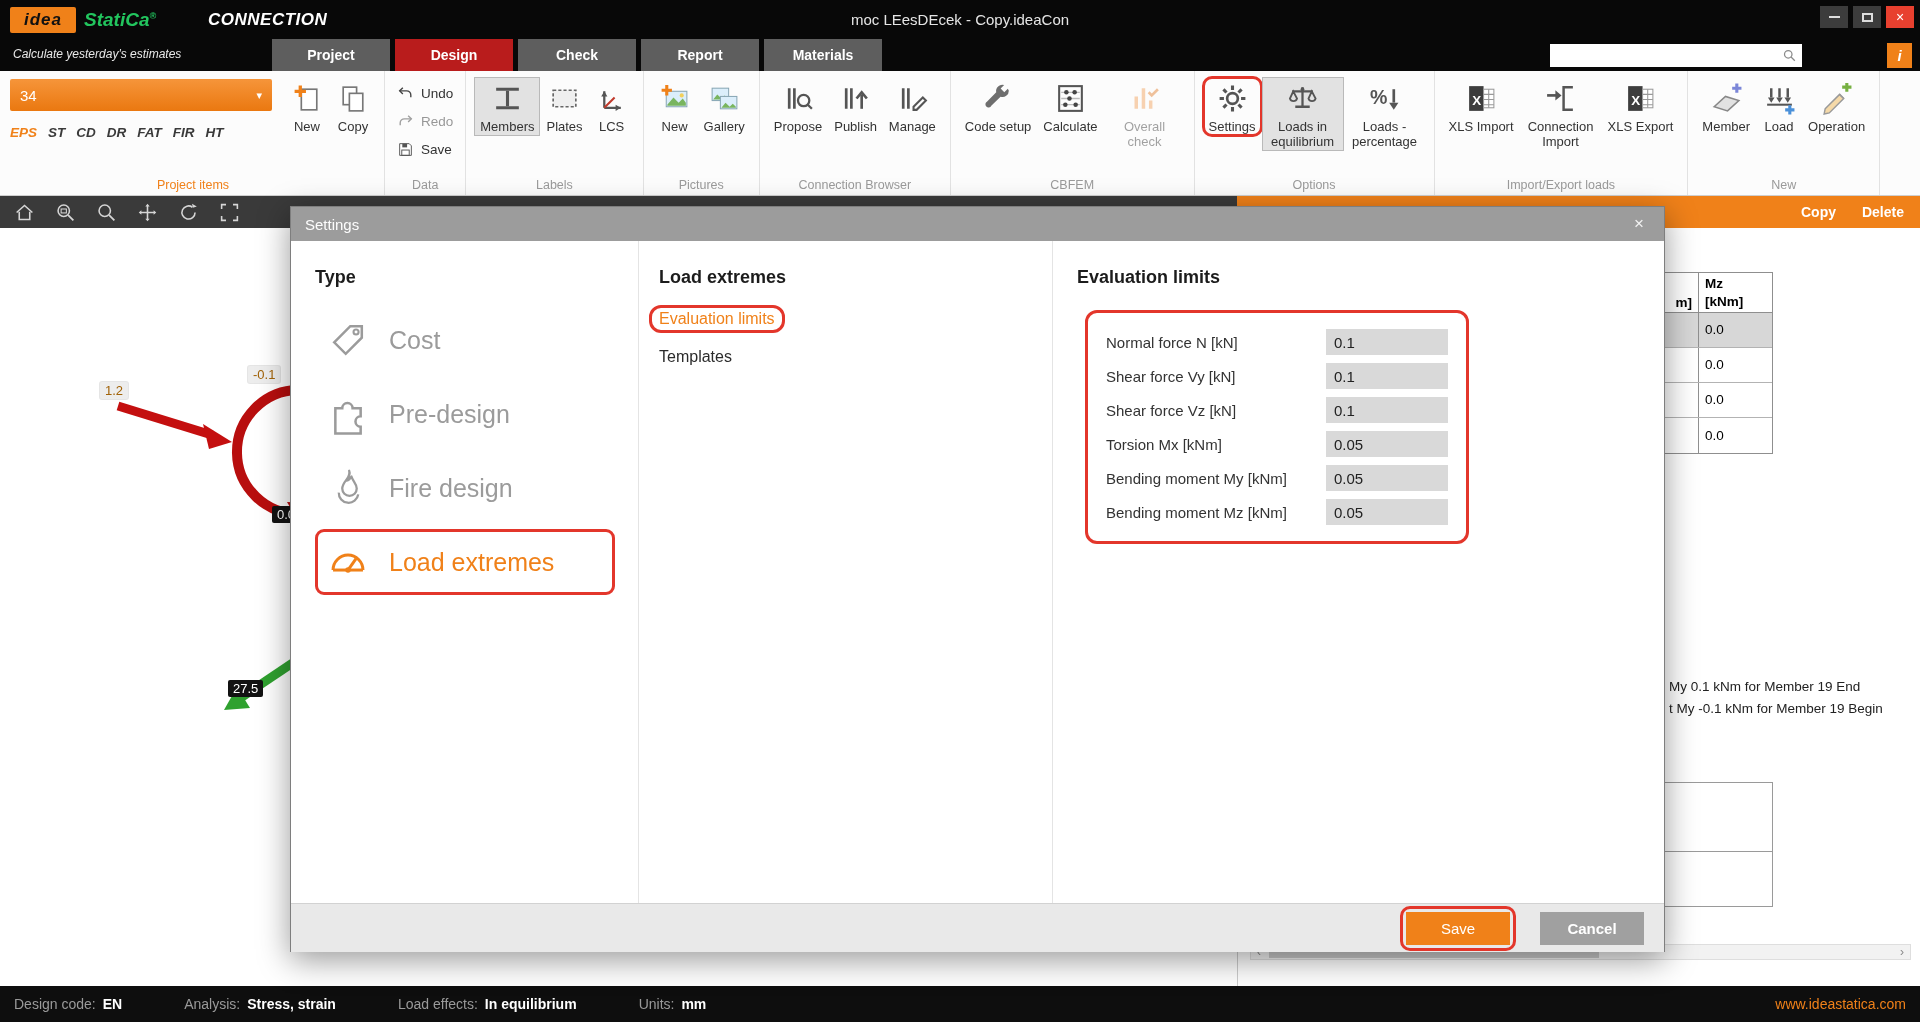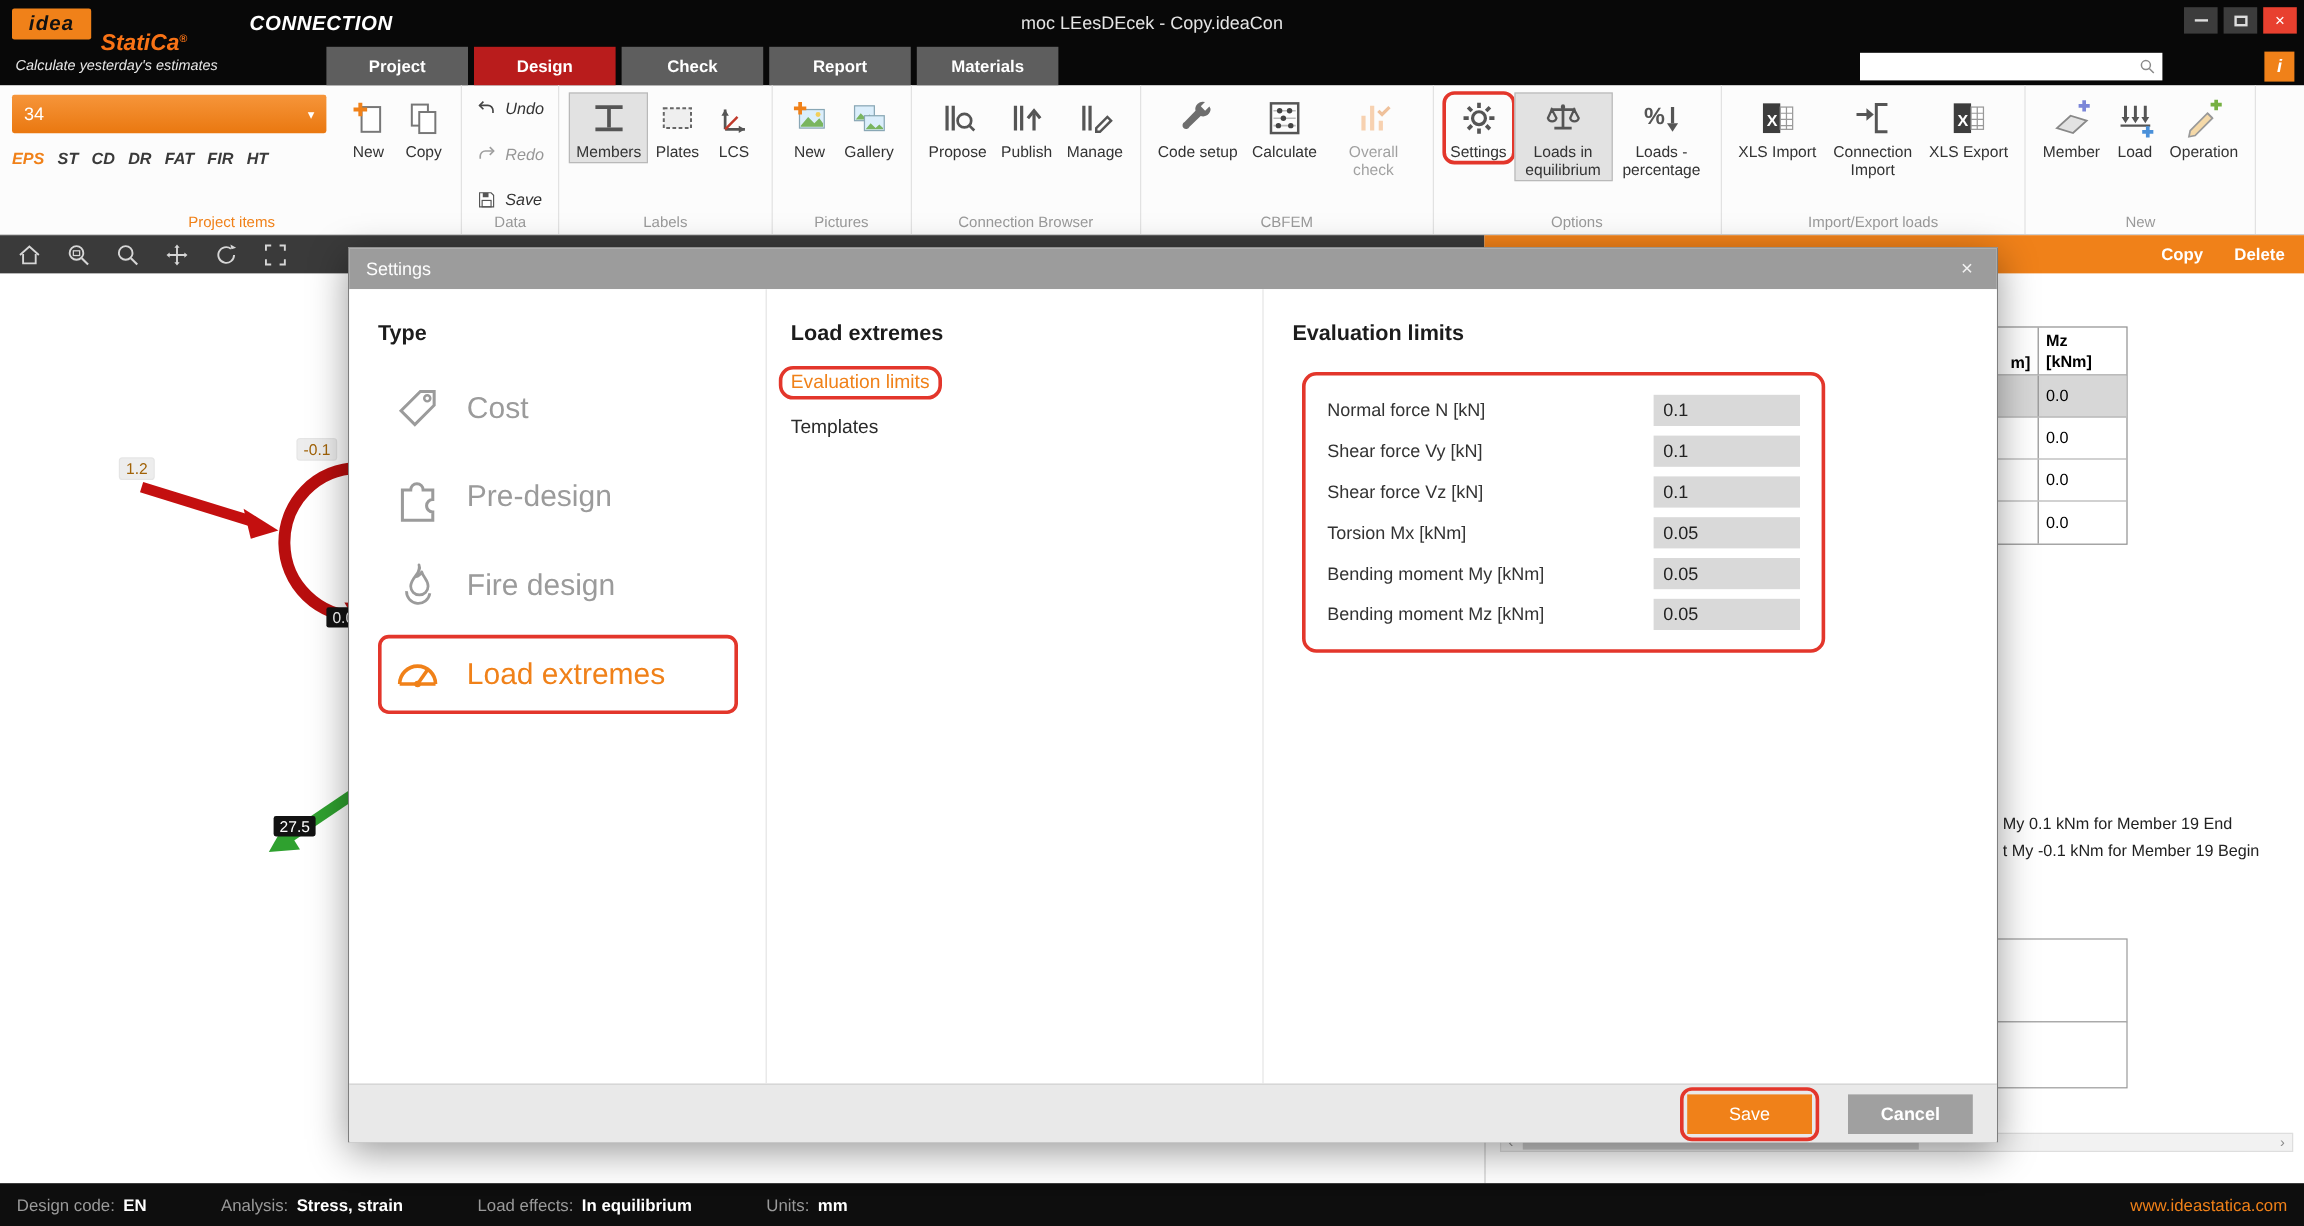--- a/index.html
+++ b/index.html
@@ -5,21 +5,21 @@
   * { box-sizing: border-box; margin: 0; padding: 0; }
   html,body { width:1920px; height:1022px; }
   body { font-family:"Liberation Sans", sans-serif; background:#222; }
   .app { position:relative; width:1920px; height:1022px; background:#fff; overflow:hidden; }
 
   
   .titlebar { position:relative; height:71px; background:#080808; }
   .logo-box { position:absolute; left:10px; top:7px; width:66px; height:26px; background:#F08119;
     color:#111; font-weight:bold; font-style:italic; font-size:17px; display:flex; align-items:center;
     justify-content:center; border-radius:2px; letter-spacing:1px; }
-  .logo-brand { position:absolute; left:84px; top:26px; color:#f97316; font-style:italic; font-weight:bold; font-size:19px; }
+  .logo-brand { position:absolute; left:84px; top:9px; color:#22c55e; font-style:italic; font-weight:bold; font-size:19px; }
   .logo-brand sup { font-size:9px; }
   .app-name { position:absolute; left:208px; top:10px; color:#fff; font-style:italic; font-weight:bold;
     font-size:17px; letter-spacing:.5px; }
   .doc-title { position:absolute; left:0; right:0; top:11px; text-align:center; color:#e5e5e5; font-size:15px; }
   .win-controls { position:absolute; right:6px; top:6px; display:flex; gap:5px; }
   .wc { width:28px; height:22px; background:#3c3c3c; color:#ddd; display:flex; align-items:center;
     justify-content:center; font-size:14px; cursor:pointer; }
   .wc.min i { width:11px; height:2px; background:#ddd; display:block; }
   .wc.max i { width:11px; height:9px; border:2px solid #ddd; display:block; }
   .wc.close { background:#E8402F; color:#fff; }
@@ -33,21 +33,21 @@
   .searchbox input { flex:1; border:none; outline:none; font-size:13px; padding:0 6px; background:transparent;
     font-family:inherit; min-width:0; }
   .search-ic svg { width:15px; height:15px; margin-right:5px; display:block; }
   .info-btn { position:absolute; right:8px; top:43px; width:25px; height:25px; background:#F08119; color:#fff;
     font-weight:bold; font-style:italic; font-size:15px; display:flex; align-items:center; justify-content:center; cursor:pointer; }
 
   
   .ribbon { display:flex; height:125px; background:#FCFCFC; border-bottom:1px solid #CFCFCF; padding-left:2px; }
   .rgroup { position:relative; height:100%; padding:6px 8px 20px; border-right:1px solid #E2E2E2; }
   .rgroup-inner { display:flex; align-items:flex-start; height:100%; }
-  .rgroup.stack .rgroup-inner { flex-direction:column; gap:20px; padding-top:4px;font-style:italic; }
+  .rgroup.stack .rgroup-inner { flex-direction:column; gap:3px; padding-top:4px; }
   .rgroup-label { position:absolute; bottom:3px; left:0; right:0; text-align:center; font-size:12.5px;
     color:#9a9a9a; white-space:nowrap; }
   .rgroup-label.accent { color:#F08119; }
   .rbtn { display:flex; flex-direction:column; align-items:center; min-width:46px; max-width:82px;
     padding:4px 5px 0; gap:5px; font-size:13px; color:#333; text-align:center; border:1px solid transparent;
     cursor:pointer; position:relative; }
   .rbtn-label { line-height:1.15; }
   .rbtn.selected { background:#E2E2E2; border-color:#B9B9B9; }
   .rbtn.disabled { opacity:.45; cursor:default; }
   .sbtn { display:flex; align-items:center; gap:7px; font-size:13.5px; color:#333; height:25px; padding:0 4px; cursor:pointer; }
@@ -110,21 +110,21 @@
   .col-form { flex:1; padding:26px 24px; border-left:1px solid #E4E4E4; }
   .type-item { display:flex; align-items:center; gap:18px; height:60px; margin-bottom:14px; padding:2px 10px;
     color:#9B9B9B; font-size:25px; cursor:pointer; position:relative; width:300px; }
   .type-item.selected { color:#F08119; }
   .type-item.ring::after { inset:-3px 0; border-radius:9px; }
   .ic.type svg { width:46px; height:46px; display:block; }
   .sub-list { margin-top:12px; }
   .sub-item { width:fit-content; font-size:16px; color:#2b2b2b; margin-bottom:20px; cursor:pointer; position:relative; }
   .sub-item.selected { color:#F08119; }
   .sub-item.ring::after { inset:-5px -10px; border-radius:12px; }
-  .form-ring { margin-left:8px; margin-top:6px; width:436px; border:3px solid #E3362B; border-radius:12px;
+  .form-ring { margin-left:8px; margin-top:6px; width:384px; border:3px solid #E3362B; border-radius:12px;
     padding:12px 18px; }
   .form-row { display:flex; align-items:center; height:34px; }
   .form-label { flex:1; font-size:15px; color:#333; }
   .form-input { width:122px; height:26px; background:#D9D9D9; border:none; outline:none; font-size:15px;
     padding:0 8px; font-family:inherit; color:#222; }
   .dlg-footer { height:49px; background:#E9E9E9; border-top:1px solid #D2D2D2; display:flex; align-items:center;
     justify-content:flex-end; gap:30px; padding-right:20px; }
   .btn { width:104px; height:33px; border:none; font-size:15px; color:#fff; font-family:inherit; cursor:pointer; }
   .btn.save { background:#F08119; position:relative; }
   .btn.save.ring::after { inset:-6px; border-radius:10px; }

